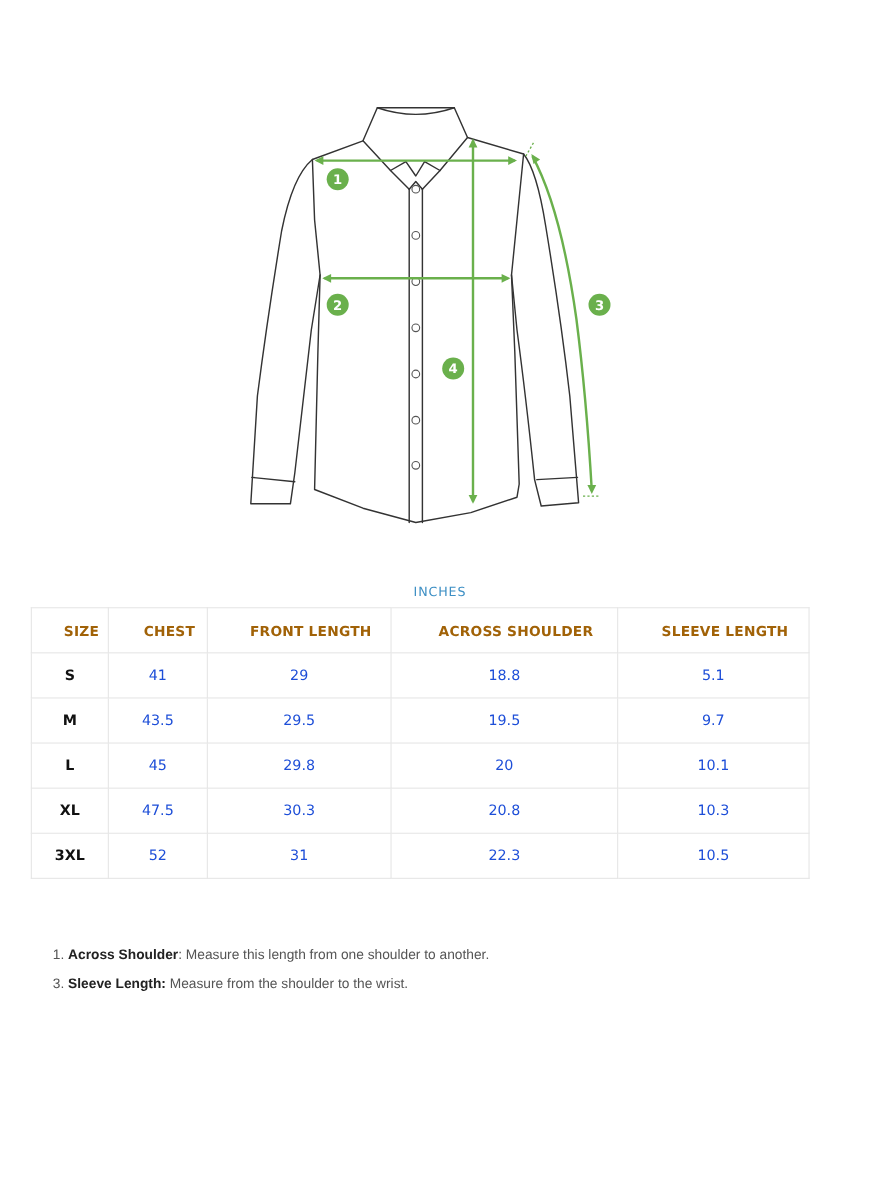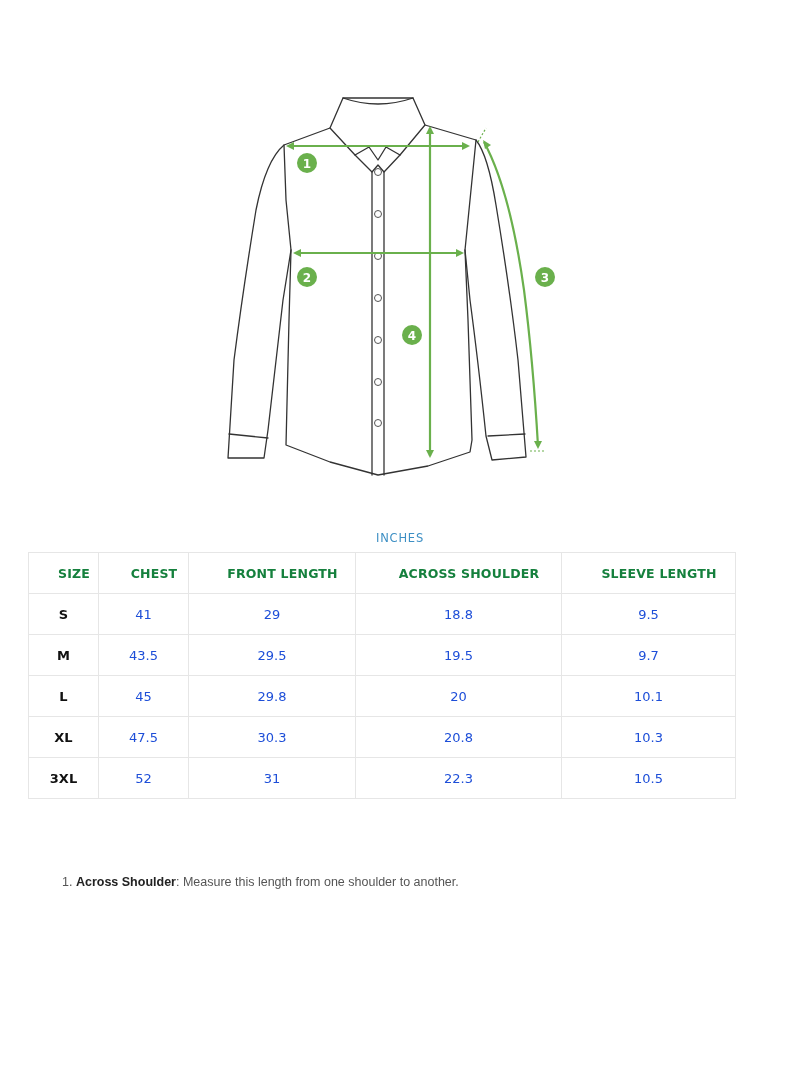--- a/index.html
+++ b/index.html
@@ -6,24 +6,24 @@
   body { width: 800px; height: 1091px; position: relative; overflow: hidden;
          font-family: "DejaVu Sans", "Liberation Sans", sans-serif; color: #111; }
   .diagram { position: absolute; left: 0; top: 0; width: 800px; height: 500px; }
   .diagram svg { position: absolute; left: 0; top: 0; }
   .unit-label { position: absolute; top: 531px; left: 0; width: 800px; text-align: center;
                 font-size: 11.5px; letter-spacing: 0.8px; color: #3d8fc4; }
   table.size-table { position: absolute; left: 28px; top: 552px; width: 707px;
                      border-collapse: collapse; table-layout: fixed; }
   .size-table th, .size-table td { border: 1px solid #e6e6e6; text-align: center;
                      height: 40px; padding: 0; }
-  .size-table th { font-size: 12.5px; font-weight: bold; color: #15803d; letter-spacing: 0.2px; padding-left: 21px; }
+  .size-table th { font-size: 12.5px; font-weight: bold; color: #a16207; letter-spacing: 0.2px; padding-left: 21px; }
   .size-table td { font-size: 13px; color: #1d4ed8; }
   .size-table td.size-cell { font-weight: bold; color: #111; }
-  .notes { position: absolute; left: 48px; top: 858px; margin: 14px; padding: 0; list-style: none;
+  .notes { position: absolute; left: 48px; top: 858px; margin: 0; padding: 0; list-style: none;
            font-family: "Liberation Sans", sans-serif; font-size: 12.5px; color: #555; }
   .notes li { height: 25.5px; line-height: 20px; }
   .notes b { color: #222; }
 </style>
 </head>
 <body>
 
 <div class="diagram">
   <svg width="800" height="500" viewBox="0 0 800 500">
     <g fill="none" stroke="#333" stroke-width="1.3" stroke-linejoin="round" stroke-linecap="round">
@@ -110,21 +110,21 @@
       <th>ACROSS SHOULDER</th>
       <th>SLEEVE LENGTH</th>
     </tr>
   </thead>
   <tbody>
     <tr>
       <td class="size-cell">S</td>
       <td>41</td>
       <td>29</td>
       <td>18.8</td>
-      <td>9.5</td>
+      <td>5.1</td>
     </tr>
     <tr>
       <td class="size-cell">M</td>
       <td>43.5</td>
       <td>29.5</td>
       <td>19.5</td>
       <td>9.7</td>
     </tr>
     <tr>
       <td class="size-cell">L</td>
@@ -145,13 +145,14 @@
       <td>52</td>
       <td>31</td>
       <td>22.3</td>
       <td>10.5</td>
     </tr>
   </tbody>
 </table>
 
 <ol class="notes">
   <li><span>1.</span> <b>Across Shoulder</b><span>:</span><span> Measure this length from one shoulder to another.</span></li>
+  <li><span>3.</span> <b>Sleeve Length:</b><span></span><span> Measure from the shoulder to the wrist.</span></li>
 </ol>
 
 </body></html>

